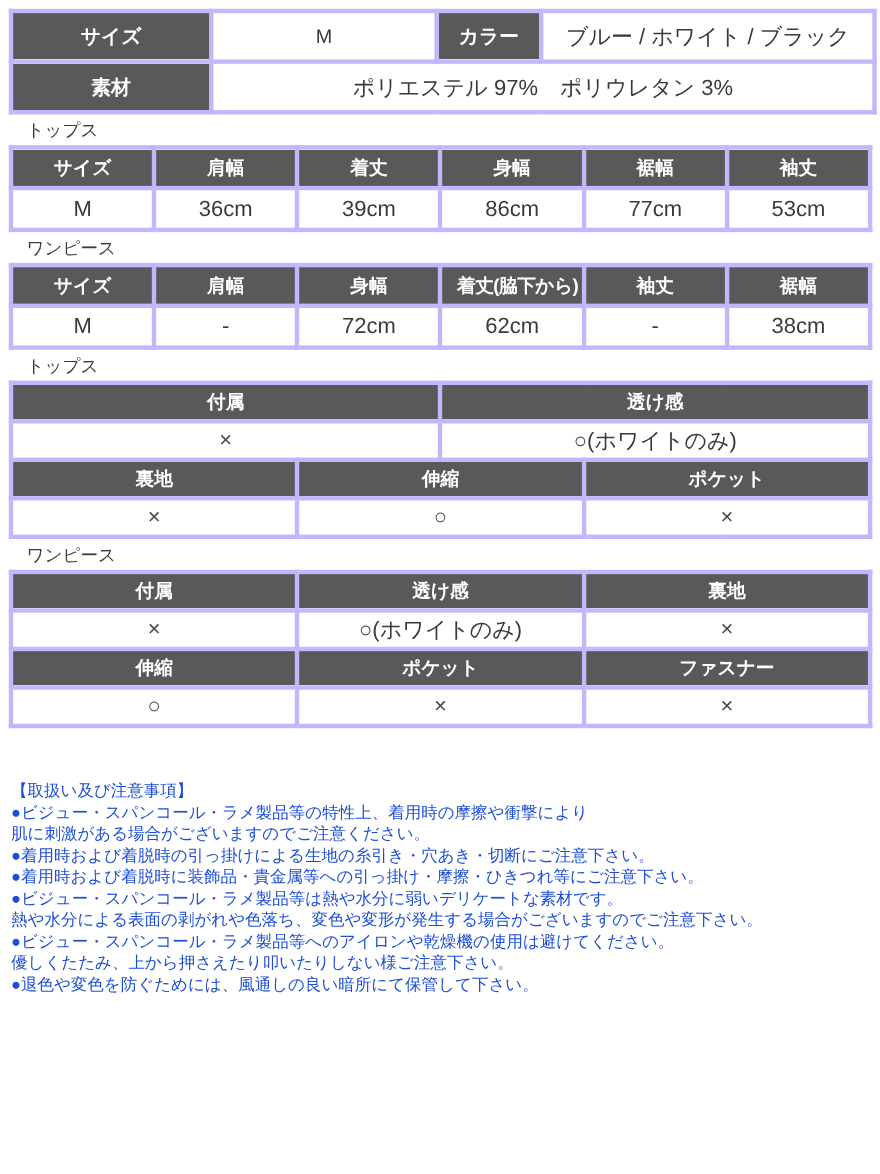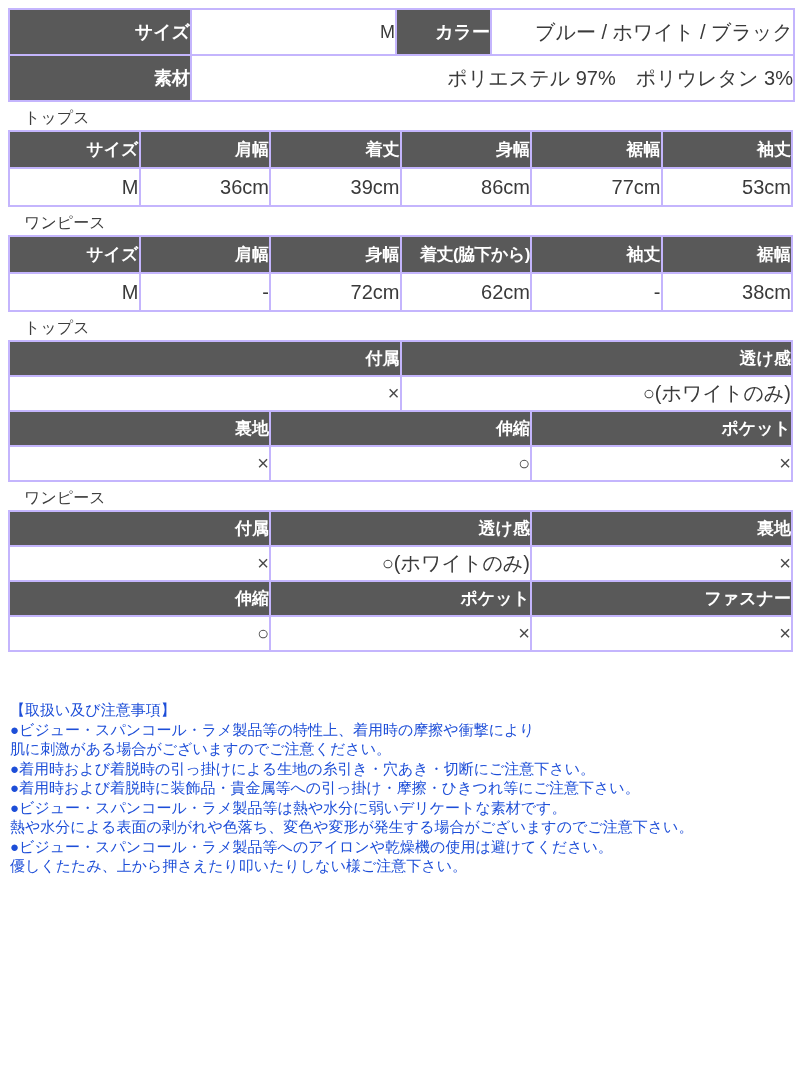--- a/index.html
+++ b/index.html
@@ -7,22 +7,22 @@
   body {
     width: 800px; height: 1067px;
     font-family: "Liberation Sans", "DejaVu Sans", sans-serif;
     color: #2e2e2e;
     overflow: hidden;
   }
   .page { padding: 8px 7px 0 8px; }
 
   table { border-collapse: collapse; table-layout: fixed; width: 785px; }
   td, th {
-    border: 2px solid #c4b5fd;
-    text-align: right; vertical-align: middle;
+    border: 4px solid #c4b5fd;
+    text-align: center; vertical-align: middle;
     overflow: hidden; white-space: nowrap;
     font-weight: normal;
   }
   .hd {
     background: #595959; color: #ffffff;
     font-weight: bold; font-size: 18px;
   }
   .hd-sm { font-size: 15px; letter-spacing: -0.5px; padding-left: 10px; }
   .val { background: #ffffff; color: #3a3a3a; font-size: 20px; }
   .mark { font-size: 20px; color: #4a4a4a; }
@@ -174,15 +174,16 @@
   <div class="notes">
     <div>【取扱い及び注意事項】</div>
     <div>●ビジュー・スパンコール・ラメ製品等の特性上、着用時の摩擦や衝撃により</div>
     <div>肌に刺激がある場合がございますのでご注意ください。</div>
     <div>●着用時および着脱時の引っ掛けによる生地の糸引き・穴あき・切断にご注意下さい。</div>
     <div>●着用時および着脱時に装飾品・貴金属等への引っ掛け・摩擦・ひきつれ等にご注意下さい。</div>
     <div>●ビジュー・スパンコール・ラメ製品等は熱や水分に弱いデリケートな素材です。</div>
     <div>熱や水分による表面の剥がれや色落ち、変色や変形が発生する場合がございますのでご注意下さい。</div>
     <div>●ビジュー・スパンコール・ラメ製品等へのアイロンや乾燥機の使用は避けてください。</div>
     <div>優しくたたみ、上から押さえたり叩いたりしない様ご注意下さい。</div>
+    <div>●退色や変色を防ぐためには、風通しの良い暗所にて保管して下さい。</div>
   </div>
 
 </div>
 
 </body></html>

